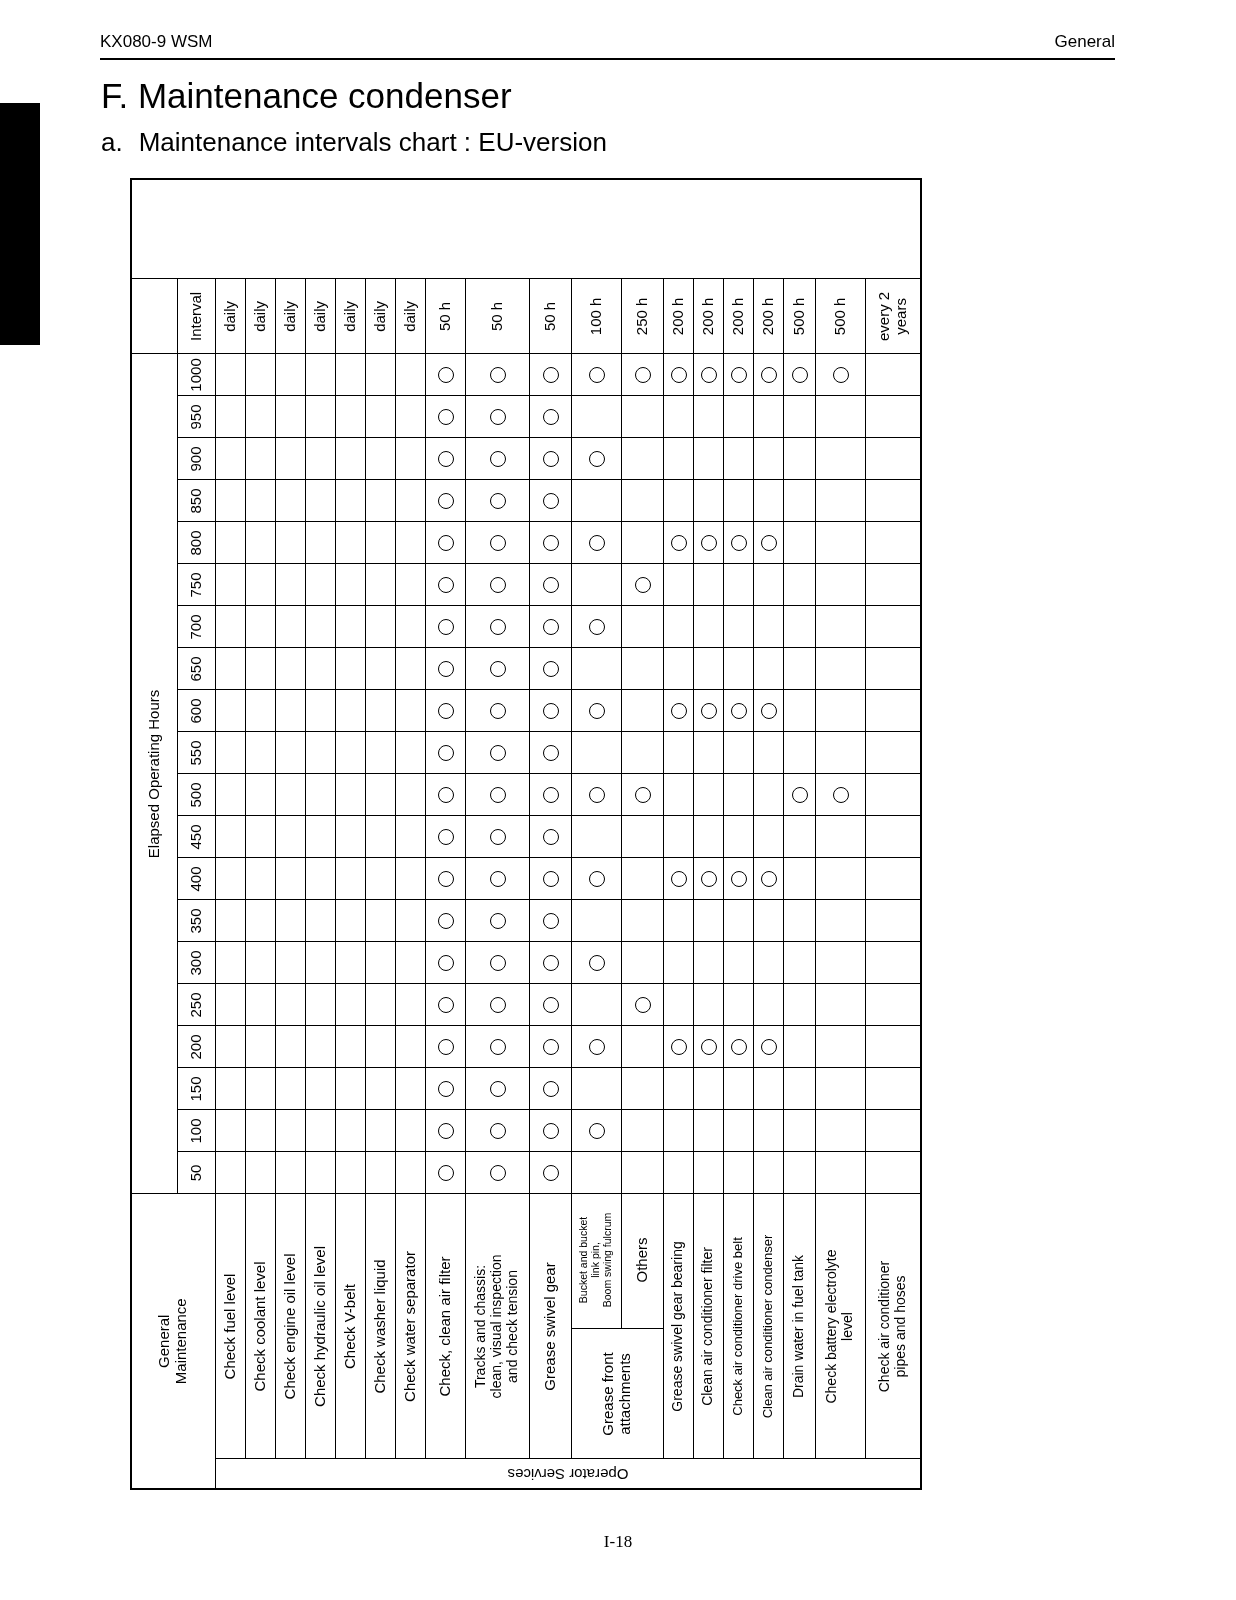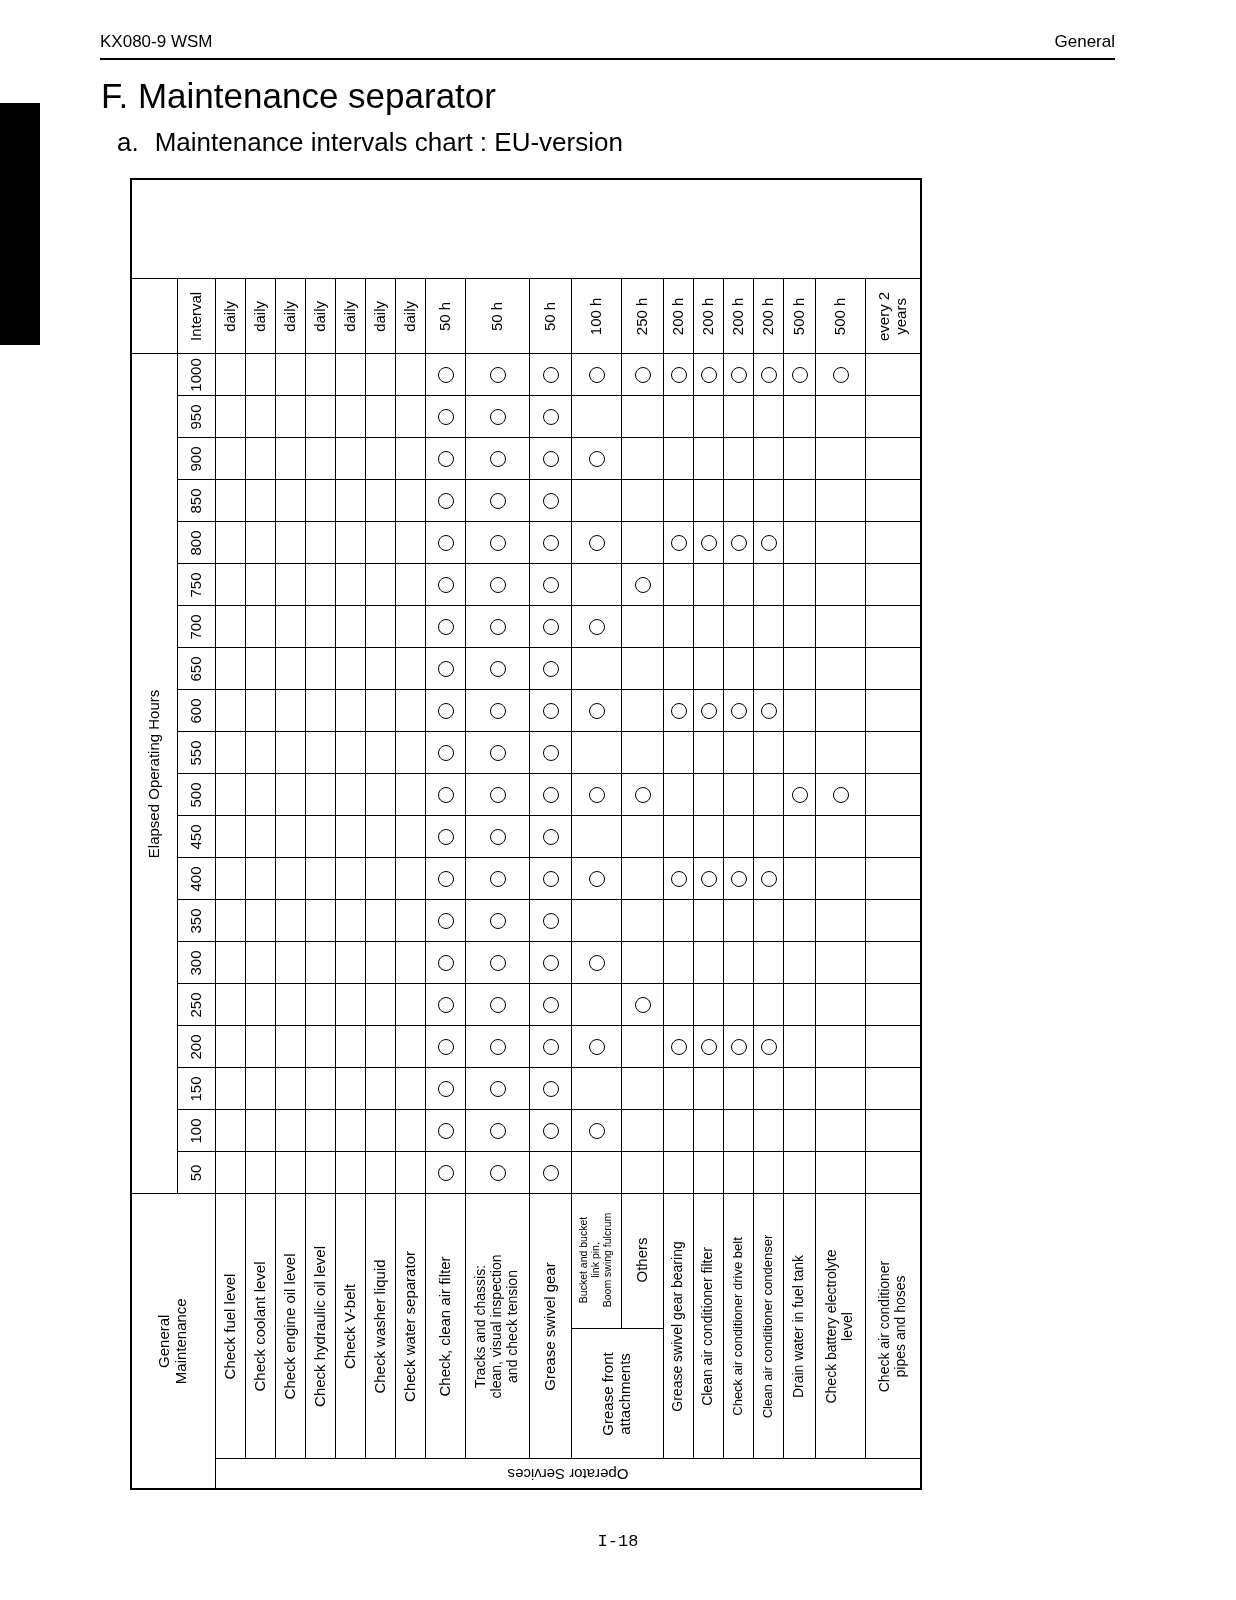--- a/index.html
+++ b/index.html
@@ -11,21 +11,21 @@
   .page-header {
     position:absolute; left:100px; top:32px; width:1015px;
     display:flex; justify-content:space-between; font-size:17px;
   }
   .header-rule {
     position:absolute; left:100px; top:58px; width:1015px;
     border-top:2px solid #000;
   }
   .chapter-tab { position:absolute; left:0; top:103px; width:40px; height:242px; background:#000; }
   .page-title { position:absolute; left:101px; top:76px; font-size:35px; font-weight:400; }
-  .page-subtitle { position:absolute; left:101px; top:127px; font-size:26px; font-weight:400;margin-left:16px; }
+  .page-subtitle { position:absolute; left:101px; top:127px; font-size:26px; font-weight:400; }
   .page-subtitle .letter { display:inline-block; margin-right:16px; }
   .table-area { position:absolute; left:130px; top:180px; width:790px; height:1310px; }
   .rot {
     width:1310px; height:790px;
     transform: translateY(1310px) rotate(-90deg);
     transform-origin:0 0;
   }
   table.maint {
     border-collapse:collapse; table-layout:fixed;
     width:1310px; height:790px; border:2px solid #000;
@@ -48,34 +48,34 @@
     white-space:nowrap; font-size:15px;
   }
   .circle {
     display:inline-block; width:16px; height:16px;
     border:1.6px solid #000; border-radius:50%;
     box-sizing:border-box; vertical-align:middle;
   }
   .page-footer {
     position:absolute; left:0; top:1532px; width:100%;
     text-align:center; font-size:17px;
-    font-family:Liberation Mono, monospace;
+    font-family:Liberation Serif, serif;
   }
 </style>
 </head>
 <body>
 
 <div class="page-header">
   <span>KX080-9 WSM</span>
   <span>General</span>
 </div>
 <div class="header-rule"></div>
 <div class="chapter-tab"></div>
 
-<div class="page-title">F. Maintenance separator</div>
+<div class="page-title">F. Maintenance condenser</div>
 <div class="page-subtitle">
   <span class="letter">a.</span><span>Maintenance intervals chart : EU-version</span>
 </div>
 
 <div class="table-area">
   <div class="rot">
     <table class="maint">
         <colgroup>
           <col style="width:30px">
           <col style="width:130px">

